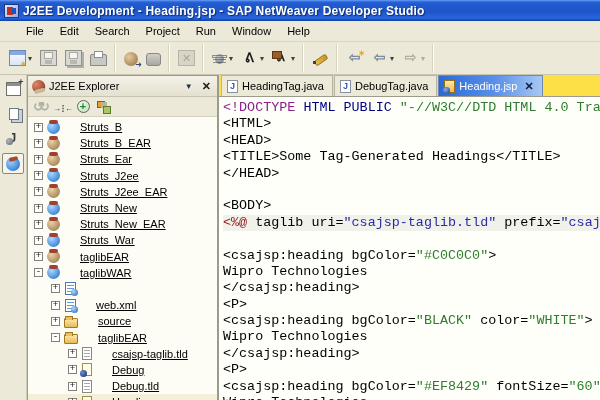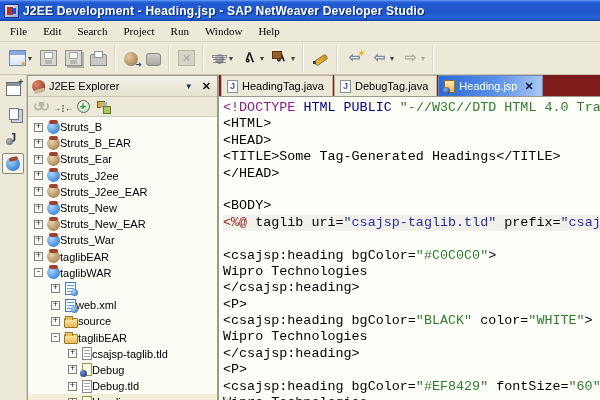--- a/index.html
+++ b/index.html
@@ -11,22 +11,22 @@
     background:linear-gradient(180deg,#3a77e8 0%,#215bd0 10%,#1e55c8 55%,#2a66e0 85%,#0c3fa0 100%);
     border-top:1px solid #5a90f0; }
   .titlebar .title { color:#fff; font-weight:bold; font-size:12px; white-space:nowrap;
     text-shadow:1px 1px 1px #0a2a70; letter-spacing:0.2px; }
   .appicon { width:15px; height:14px; background:linear-gradient(135deg,#e8e8f8 0%,#90a8e0 100%);
     border:1px solid #1a3a80; position:relative; flex:0 0 auto; }
   .appicon::before { content:""; position:absolute; left:2px; top:2px; width:6px; height:8px; background:#c03020; }
   .appicon::after { content:""; position:absolute; right:2px; top:3px; width:4px; height:6px; background:#2050c0; }
 
   
-  .menubar { height:21px; display:flex; align-items:center; padding-left:2px;
-    background:#ece9d8; border-bottom:1px solid #d8d4c4;font-family:Liberation Serif, serif; }
+  .menubar { height:21px; display:flex; align-items:center; padding-left:18px;
+    background:#ece9d8; border-bottom:1px solid #d8d4c4; }
   .menu-item { padding:3px 8px; color:#000; cursor:default; }
 
   
   .toolbar { height:33px; display:flex; align-items:center; background:#ece9d8;
     border-bottom:1px solid #c8c4b0; padding-left:2px; }
   .tb-group { display:flex; align-items:center; height:28px; padding:0 3px;
     border-right:1px solid #d8d4c0; box-shadow:1px 0 0 #fff; margin-right:2px; }
   .tb-btn { display:flex; align-items:center; padding:3px 3px; border:1px solid transparent; border-radius:1px; }
   .tb-btn .dd { font-size:8px; color:#404040; margin-left:2px; }
   .tb-btn.disabled .dd { color:#b0aca0; }
@@ -106,21 +106,21 @@
   .vi-link::before { content:""; position:absolute; left:0; top:1px; width:6px; height:5px; background:#e8a030; border:1px solid #806020; }
   .vi-link::after { content:""; position:absolute; right:0; top:6px; width:6px; height:6px; background:#a8c860; border:1px solid #607830;
     box-shadow:-3px -5px 0 -1px #b0b8a0; }
 
   
   .tree { flex:1; overflow:hidden; background:#fdfdf6; padding-top:2px; }
   .trow { height:16.2px; display:flex; align-items:center; white-space:nowrap; }
   .trow.selected { background:#f3efd8; }
   .texp { width:9px; height:9px; border:1px solid #848078; background:#fff; color:#202020;
     font-size:9px; line-height:7px; text-align:center; flex:0 0 auto; margin-right:4px; font-family:"Liberation Mono",monospace; }
-  .tlabel { color:#000; font-size:11px; margin-left:0; }
+  .tlabel { color:#000; font-size:11px; margin-left:20px;text-decoration:underline; }
   .ti { width:13px; height:13px; position:relative; flex:0 0 auto; }
   .ti-war, .ti-ear { border-radius:50%; }
   .ti-war { background:radial-gradient(circle at 35% 35%, #a8d8ff, #1868c8); }
   .ti-ear { background:radial-gradient(circle at 35% 35%, #ecd0a8, #8d6e3f); }
   .ti-war::after, .ti-ear::after { content:""; position:absolute; top:-1px; left:2px; right:2px; height:4px; background:#a04030; border-radius:2px; }
   .ti-xml { width:11px; height:13px; background:#fff; border:1px solid #4878b8; margin-left:1px; }
   .ti-xml::before { content:""; position:absolute; left:1px; top:2px; right:1px; height:7px;
     background:repeating-linear-gradient(180deg,#6898d8 0 1px,transparent 1px 3px); }
   .ti-xml::after { content:""; position:absolute; right:-3px; bottom:-2px; width:7px; height:7px; border-radius:50%;
     background:radial-gradient(circle at 35% 35%, #a8d8ff, #2060b0); }
@@ -128,21 +128,21 @@
   .ti-folder::before { content:""; position:absolute; top:-3px; left:0; width:6px; height:3px; background:#e8c060; border:1px solid #a07820; border-bottom:none; }
   .ti-file { width:10px; height:13px; background:#fff; border:1px solid #888; margin-left:1px; }
   .ti-file::before { content:""; position:absolute; left:1px; top:2px; right:1px; height:8px;
     background:repeating-linear-gradient(180deg,#a8a8a8 0 1px,transparent 1px 3px); }
   .ti-jsp { width:10px; height:13px; background:#fffbe4; border:1px solid #a09048; margin-left:1px; }
   .ti-jsp::after { content:""; position:absolute; left:-3px; bottom:-2px; width:7px; height:7px; border-radius:50%;
     background:radial-gradient(circle at 35% 35%, #6890d0, #102868); }
 
   
   .editor { flex:1; display:flex; flex-direction:column; border-left:1px solid #9c9a8c; min-width:0; }
-  .tabbar { height:22px; background:#7f1d1d; border-bottom:1px solid #9c9a8c; display:flex; align-items:flex-end; padding-left:2px; flex:0 0 auto; }
+  .tabbar { height:22px; background:#fde047; border-bottom:1px solid #9c9a8c; display:flex; align-items:flex-end; padding-left:2px; flex:0 0 auto; }
   .tab { height:21px; display:flex; align-items:center; gap:4px; padding:0 8px 0 5px;
     border:1px solid #b8b4a0; border-bottom:none; background:#ece9d8; color:#000; margin-right:1px; white-space:nowrap; }
   .tab.active { background:linear-gradient(90deg,#2a6ad8 0%, #5a90e8 55%, #a8c8f4 100%); color:#fff; border-color:#7088b0; }
   .tab .tclose { color:#102040; font-weight:bold; font-size:11px; margin-left:3px; }
   .tabicon-java { width:11px; height:13px; background:#fff; border:1px solid #8890a0; position:relative; flex:0 0 auto; }
   .tabicon-java::before { content:"J"; position:absolute; left:2px; top:0px; font-size:9px; font-weight:bold; color:#3858c0; }
   .tabicon-jsp { width:11px; height:13px; background:linear-gradient(180deg,#ffe8a8,#f0b850); border:1px solid #907020; position:relative; flex:0 0 auto; }
   .tabicon-jsp::after { content:""; position:absolute; left:-2px; bottom:-2px; width:7px; height:7px; border-radius:50%;
     background:radial-gradient(circle at 35% 35%, #88b0e8, #183878); }
   .code { flex:1; background:#fffffa; overflow:hidden; padding:3px 0 0 4px;

